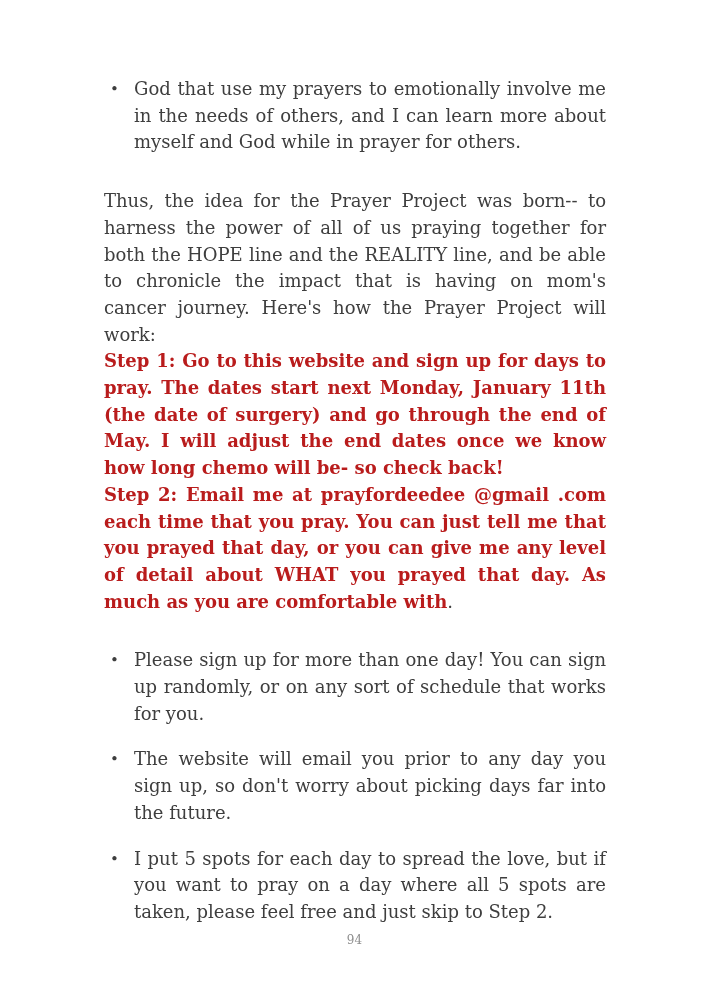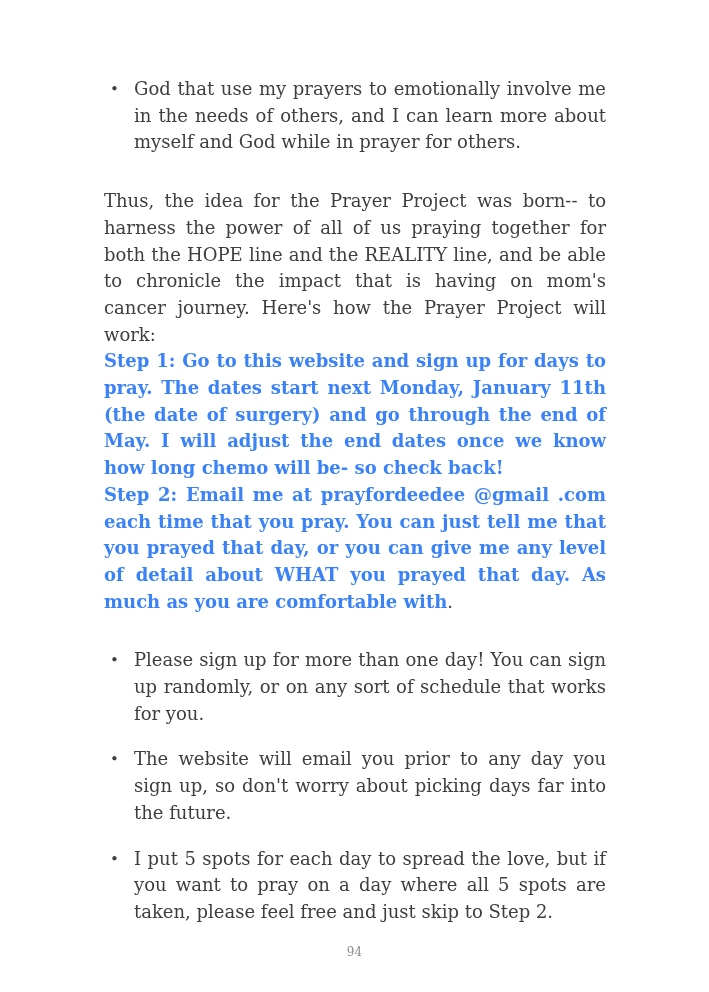--- a/index.html
+++ b/index.html
@@ -42,26 +42,26 @@
       text-align: left;
     }
     .gap-before {
       margin-top: 32px;
     }
     .list-gap {
       margin-top: 19px;
     }
     strong, .bold {
       font-weight: bold;
-      color: #3b82f6;
+      color: #b91c1c;
     }
     .footer {
       position: absolute;
       left: 0;
-      bottom: 33px;
+      bottom: 45px;
       width: 100%;
       text-align: center;
       font-size: 12px;
       color: #8e8e8e;
       line-height: 14px;
     }
   </style>
 </head>
 <body>
 

